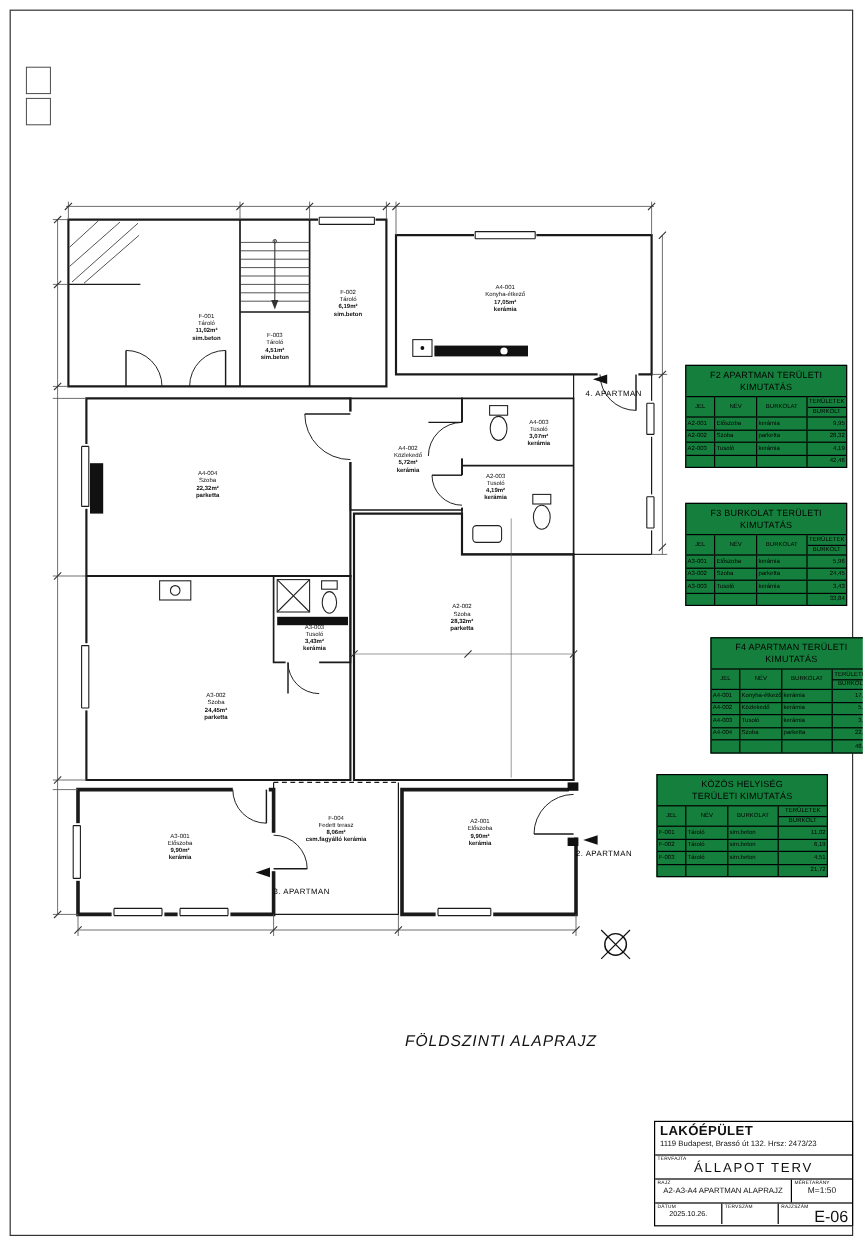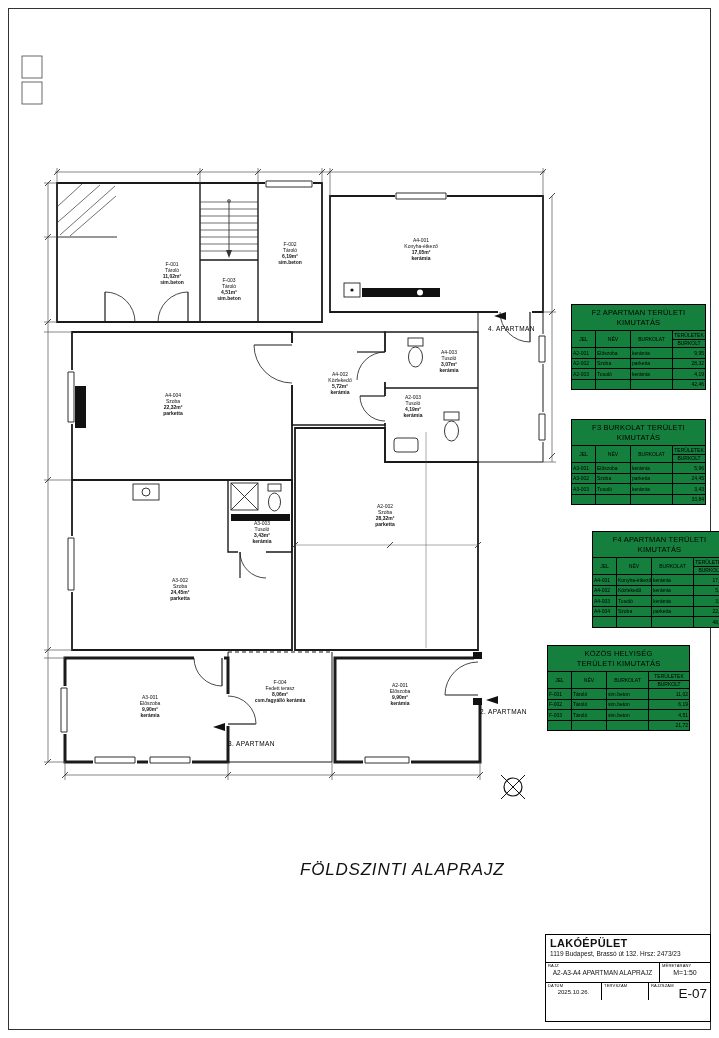--- a/index.html
+++ b/index.html
@@ -3,22 +3,22 @@
 <meta charset="utf-8">
 <style>
   html,body{margin:0;padding:0;background:#fff;width:719px;height:1038px;overflow:hidden;
     font-family:"Liberation Sans",sans-serif;color:#111;}
   #sheet{position:relative;width:719px;height:1038px;background:#fff;}
   #frame{position:absolute;left:8px;top:8px;width:701px;height:1020px;border:1px solid #333;}
   svg{position:absolute;left:0;top:0;}
   .rlabel{position:absolute;width:70px;text-align:center;font-size:5px;line-height:6px;color:#111;}
   .rlabel .b{font-weight:bold;}
   .callout{position:absolute;font-size:6.5px;letter-spacing:0.4px;color:#000;white-space:nowrap;}
-  #caption{position:absolute;left:300px;top:860px;width:235px;
-    font-size:17px;font-style:italic;letter-spacing:0.8px;color:#111;}
+  #caption{position:absolute;left:300px;top:860px;width:235px;text-align:center;
+    font-size:13px;font-style:italic;letter-spacing:0.8px;color:#111;}
   
   .area-table{position:absolute;width:133px;border:1.2px solid #000;background:#15803d;font-size:5px;color:#000;}
   .t-titlebox{border-bottom:1px solid #000;text-align:center;font-size:7.5px;line-height:9.5px;
     padding:3px 1px;letter-spacing:0.2px;}
   .t-head{display:flex;border-bottom:1px solid #000;height:16px;}
   .tc{border-right:1px solid #000;box-sizing:border-box;padding:0 1px;overflow:hidden;
     white-space:nowrap;height:100%;display:flex;align-items:center;}
   .w1{width:24px}.w2{width:35px}.w3{width:42px}.w4{flex:1;border-right:none;}
   .hc{justify-content:center;}
   .terh{flex-direction:column;padding:0;}
@@ -453,20 +453,24 @@
         <div class="tc w3"></div>
         <div class="tc w4 num">21,72</div>
       </div>
     </div>
 
   <div id="tblock">
     <div class="tb-r1">
       <div class="tb-proj">LAKÓÉPÜLET</div>
       <div class="tb-addr">1119 Budapest, Brassó út 132. Hrsz: 2473/23</div>
     </div>
+    <div class="tb-r2">
+      <span class="tb-lab">TERVFAJTA</span>
+      <div class="tb-phase">ÁLLAPOT TERV</div>
+    </div>
     <div class="tb-r3">
       <div class="tb-r3l">
         <span class="tb-lab">RAJZ</span>
         <div class="tb-draw">A2-A3-A4 APARTMAN ALAPRAJZ</div>
       </div>
       <div class="tb-r3r">
         <span class="tb-lab">MÉRETARÁNY</span>
         <div class="tb-scale">M=1:50</div>
       </div>
     </div>
@@ -474,17 +478,17 @@
       <div class="tb-c1">
         <span class="tb-lab">DÁTUM</span>
         <div class="tb-date">2025.10.26.</div>
       </div>
       <div class="tb-c2">
         <span class="tb-lab">TERVSZÁM</span>
         <div class="tb-date"></div>
       </div>
       <div class="tb-c3">
         <span class="tb-lab">RAJZSZÁM</span>
-        <div class="tb-sheetno">E-07</div>
+        <div class="tb-sheetno">E-06</div>
       </div>
     </div>
   </div>
 </div>
 
 </body></html>

